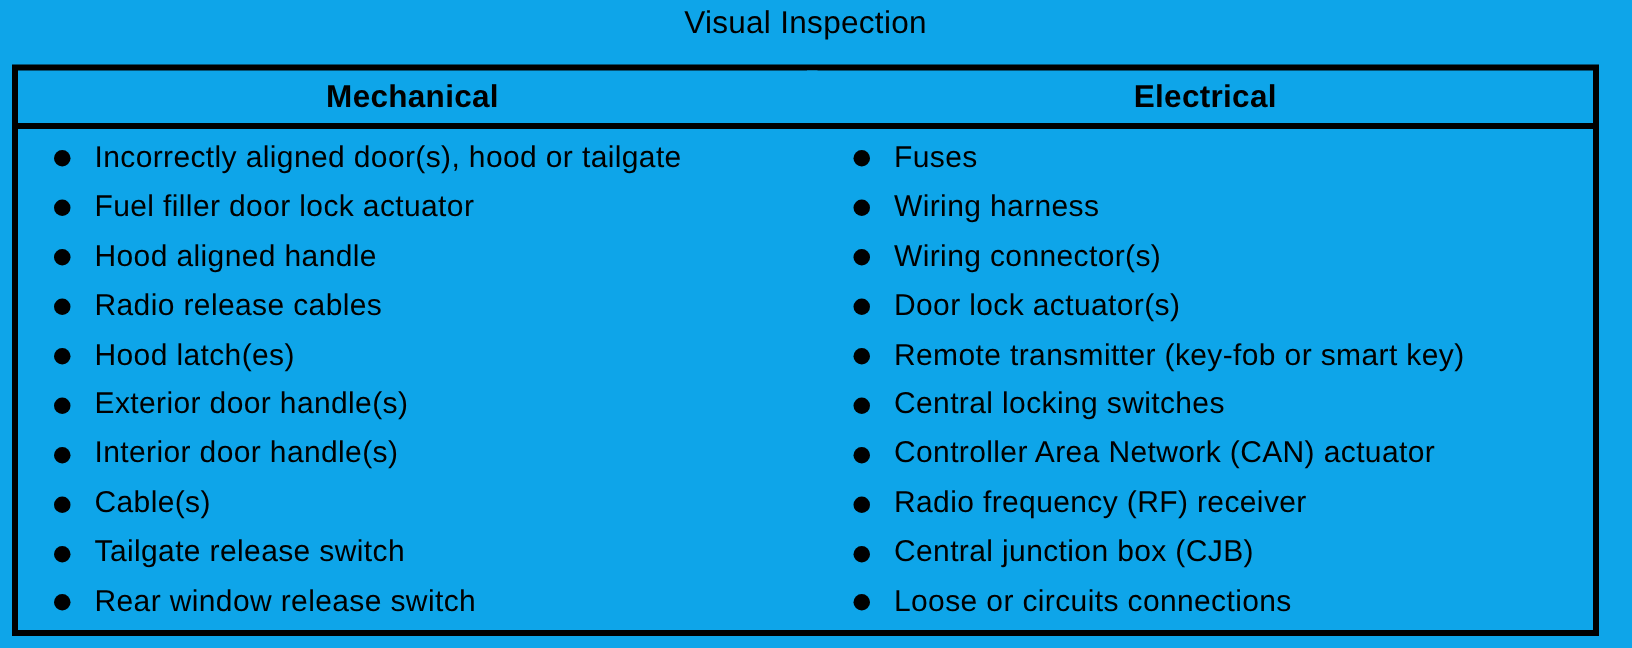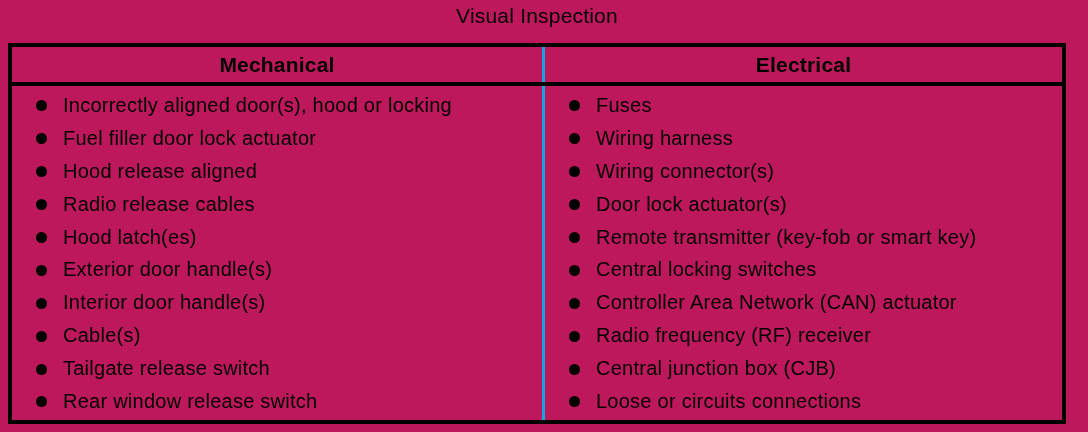--- a/index.html
+++ b/index.html
@@ -8,21 +8,21 @@
     height: 432px;
     background: #ffffff;
     font-family: "Liberation Sans", sans-serif;
     color: #000000;
     overflow: hidden;
   }
   .page {
     position: relative;
     width: 1088px;
     height: 432px;
-    background: #be185d;
+    background: #0ea5e9;
   }
   .doc-title {
     position: absolute;
     top: 4px;
     left: 8px;
     width: 1058px;
     text-align: center;
     font-size: 21px;
     font-weight: 400;
     letter-spacing: 0.2px;
@@ -49,21 +49,21 @@
     font-weight: 700;
     font-size: 21px;
     letter-spacing: 0.2px;
   }
   .body-row {
     display: flex;
     flex: 1 1 auto;
   }
   .cell-left {
     width: 533px;
-    border-right: 3px solid #0ea5e9;
+    border-right: 7px solid #0ea5e9;
   }
   .cell-right {
     flex: 1 1 auto;
   }
   ul.item-list {
     list-style: none;
     padding: 3px 4px 0 24px;
   }
   li.item {
     display: flex;
@@ -98,29 +98,29 @@
       <div class="header-cell cell-left">Mechanical</div>
       <div class="header-cell cell-right">Electrical</div>
     </div>
 
     <div class="body-row">
 
       <div class="cell-left">
         <ul class="item-list">
             <li class="item">
             <span class="bullet"></span>
-            <span class="item-text">Incorrectly aligned door(s), hood or locking</span>
+            <span class="item-text">Incorrectly aligned door(s), hood or tailgate</span>
           </li>
             <li class="item">
             <span class="bullet"></span>
             <span class="item-text">Fuel filler door lock actuator</span>
           </li>
             <li class="item">
             <span class="bullet"></span>
-            <span class="item-text">Hood release aligned</span>
+            <span class="item-text">Hood aligned handle</span>
           </li>
             <li class="item">
             <span class="bullet"></span>
             <span class="item-text">Radio release cables</span>
           </li>
             <li class="item">
             <span class="bullet"></span>
             <span class="item-text">Hood latch(es)</span>
           </li>
             <li class="item">

